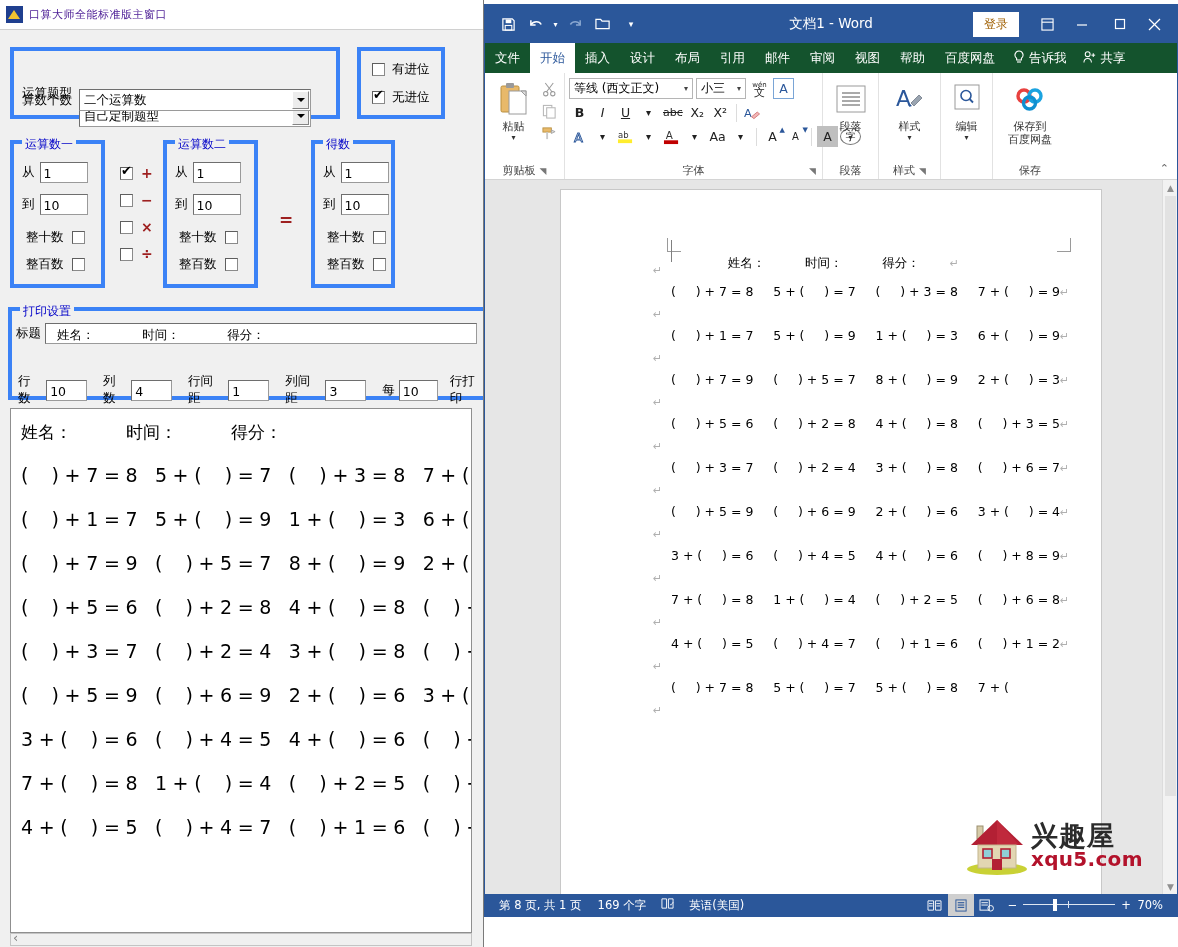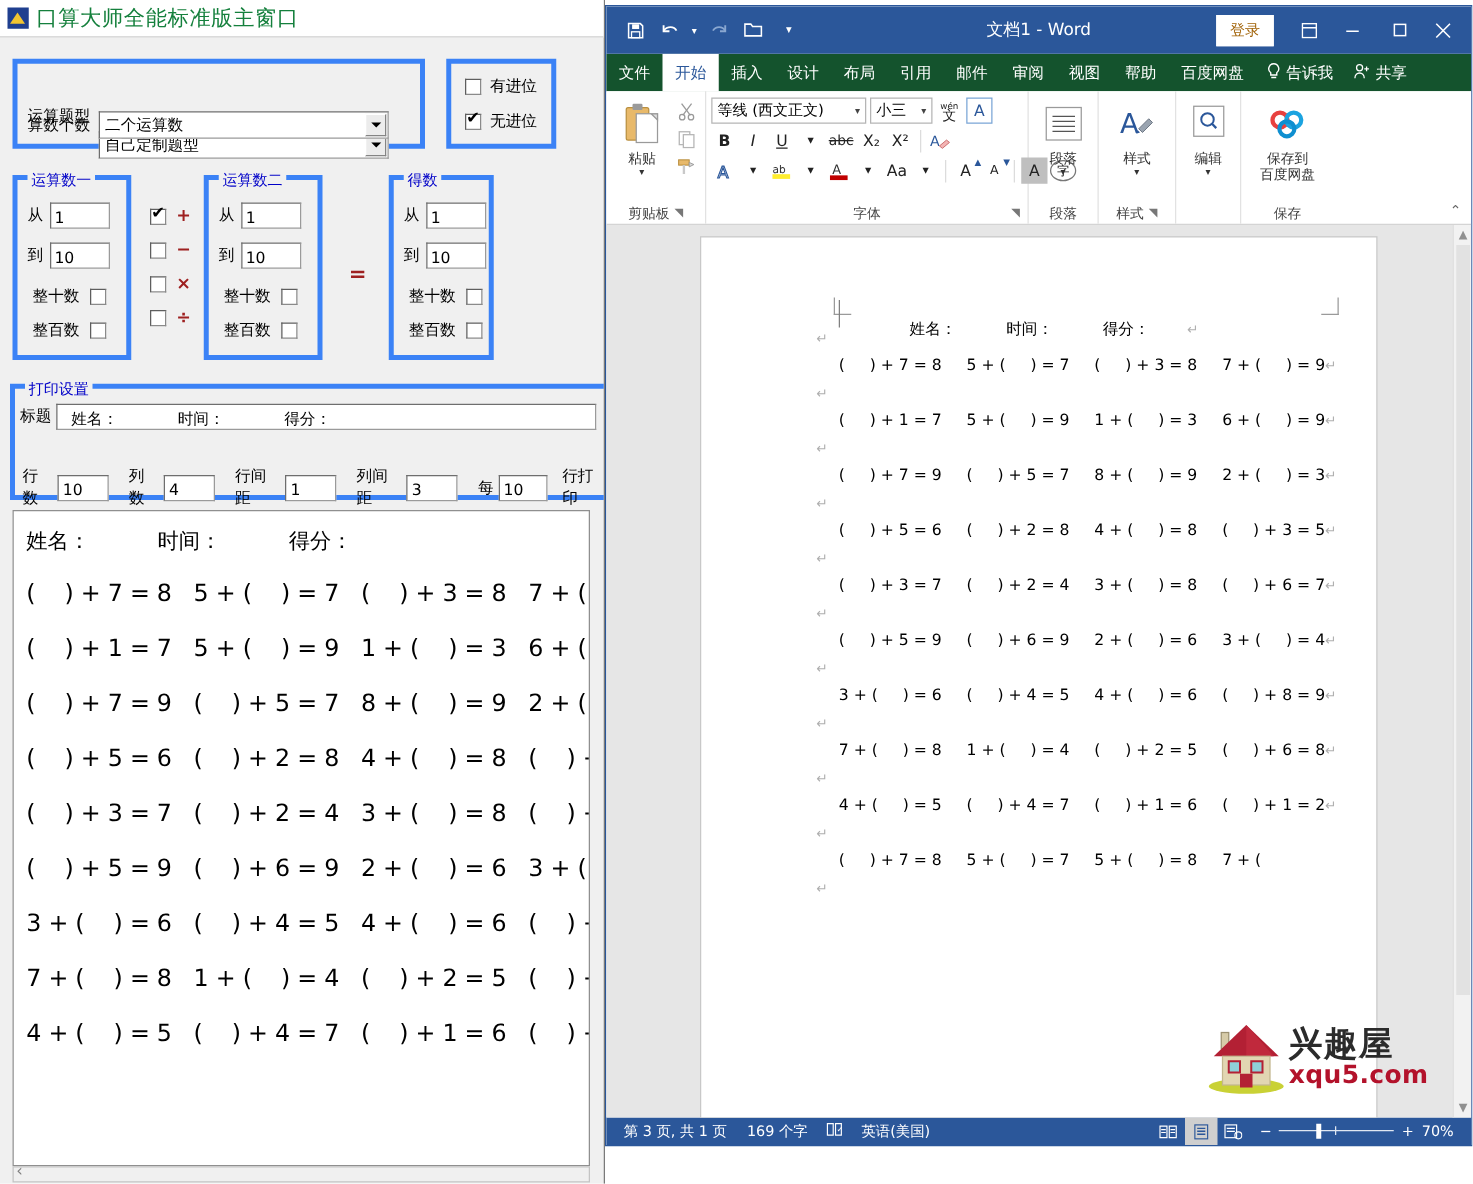--- a/index.html
+++ b/index.html
@@ -26,21 +26,21 @@
   .ks-appicon {
     width: 17px; height: 17px; background: #1f3f8f;
     position: relative; flex: 0 0 auto;
   }
   .ks-appicon::after {
     content: ""; position: absolute; left: 2px; top: 4px;
     width: 0; height: 0;
     border-left: 6px solid transparent; border-right: 6px solid transparent;
     border-bottom: 9px solid #f2c531;
   }
-  .ks-title { font-size: 17px; color: #15803d; letter-spacing: .5px; }
+  .ks-title { font-size: 11px; color: #4c1d95; letter-spacing: .5px; }
 
   .groupbox {
     border: 4px solid #3b82f6; position: absolute;
     background: transparent;
   }
   .groupbox > .gb-legend {
     position: absolute; top: -8px; left: 8px; background: #f0f0f0;
     padding: 0 3px; font-size: 12px; color: #0000c8; white-space: nowrap;
   }
 
@@ -730,21 +730,21 @@
         </div>
       </div>
       <div class="w-vscroll">
         <span class="arrowup">▲</span>
         <span class="thumb"></span>
         <span class="arrowdn">▼</span>
       </div>
     </div>
 
     <div class="w-statusbar">
-      <span class="sb-item">第 3 页, 共 1 页</span>
+      <span class="sb-item">第 8 页, 共 1 页</span>
       <span class="sb-item">169 个字</span>
       <span class="sb-item" style="padding:0 6px;">
         <svg width="15" height="13" viewBox="0 0 16 14">
             <path d="M2 2h5v10H2z" fill="none" stroke="#fff" stroke-width="1"></path>
             <path d="M9 2h5v10H9z" fill="none" stroke="#fff" stroke-width="1"></path>
             <text x="9.8" y="9.5" font-size="7" fill="#fff" font-family="DejaVu Sans">✓</text>
           </svg>
       </span>
       <span class="sb-item">英语(美国)</span>
       <span class="sb-spacer"></span>

